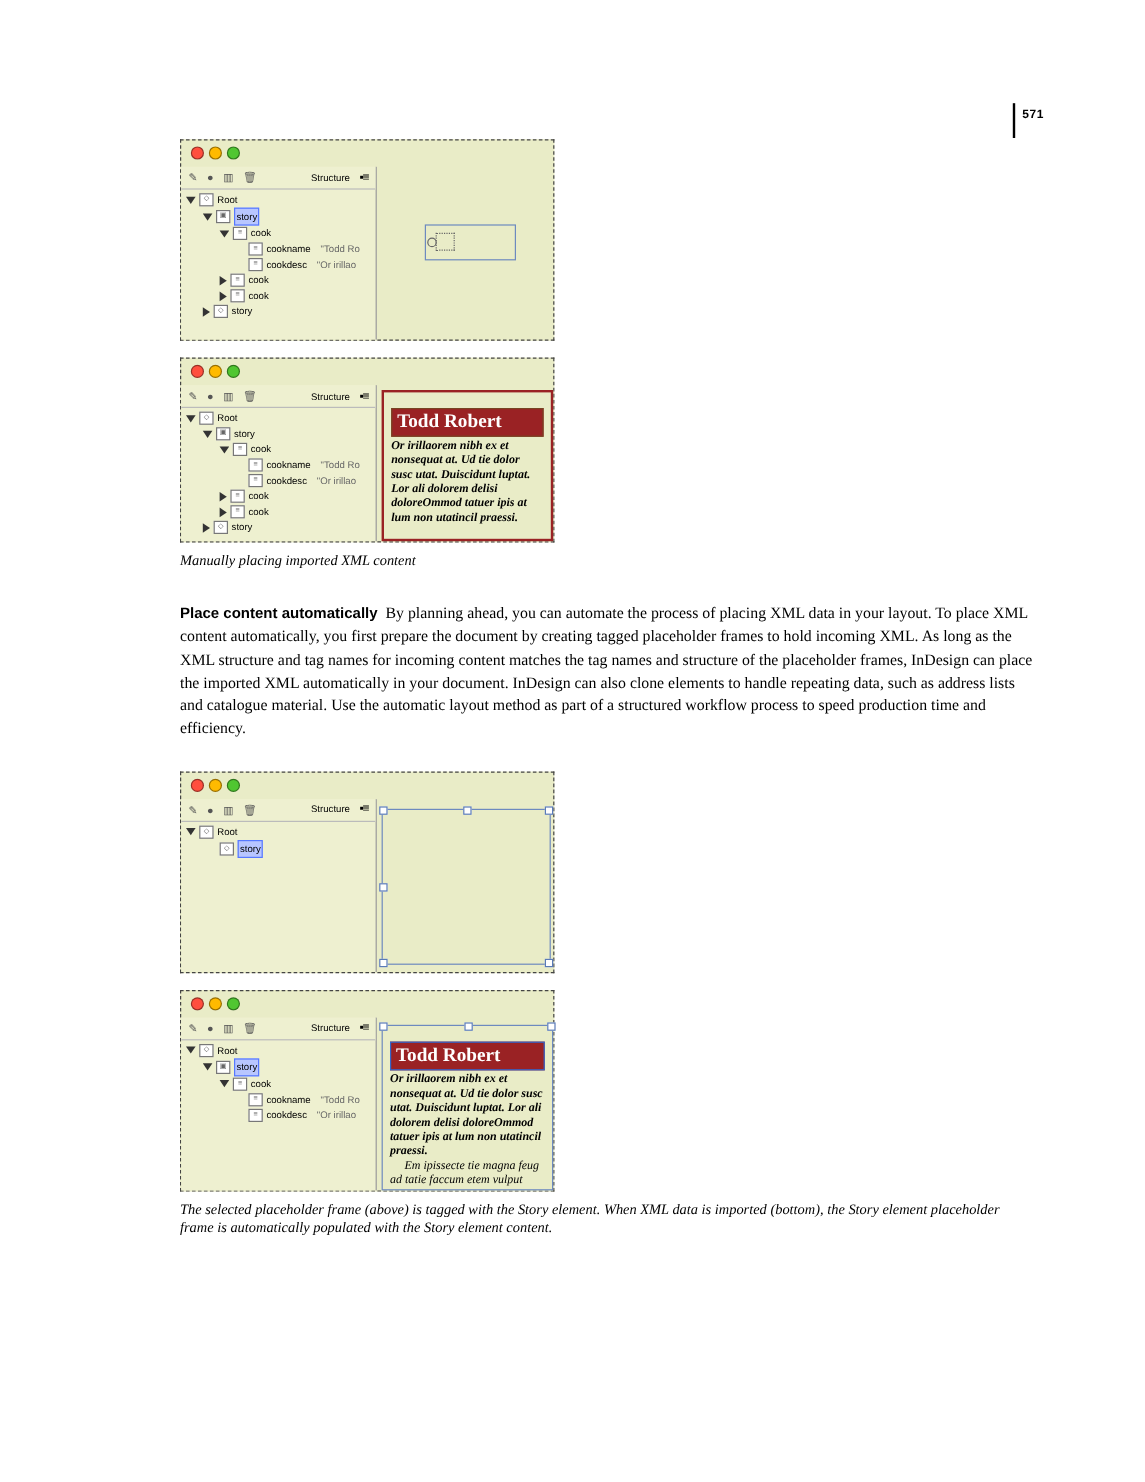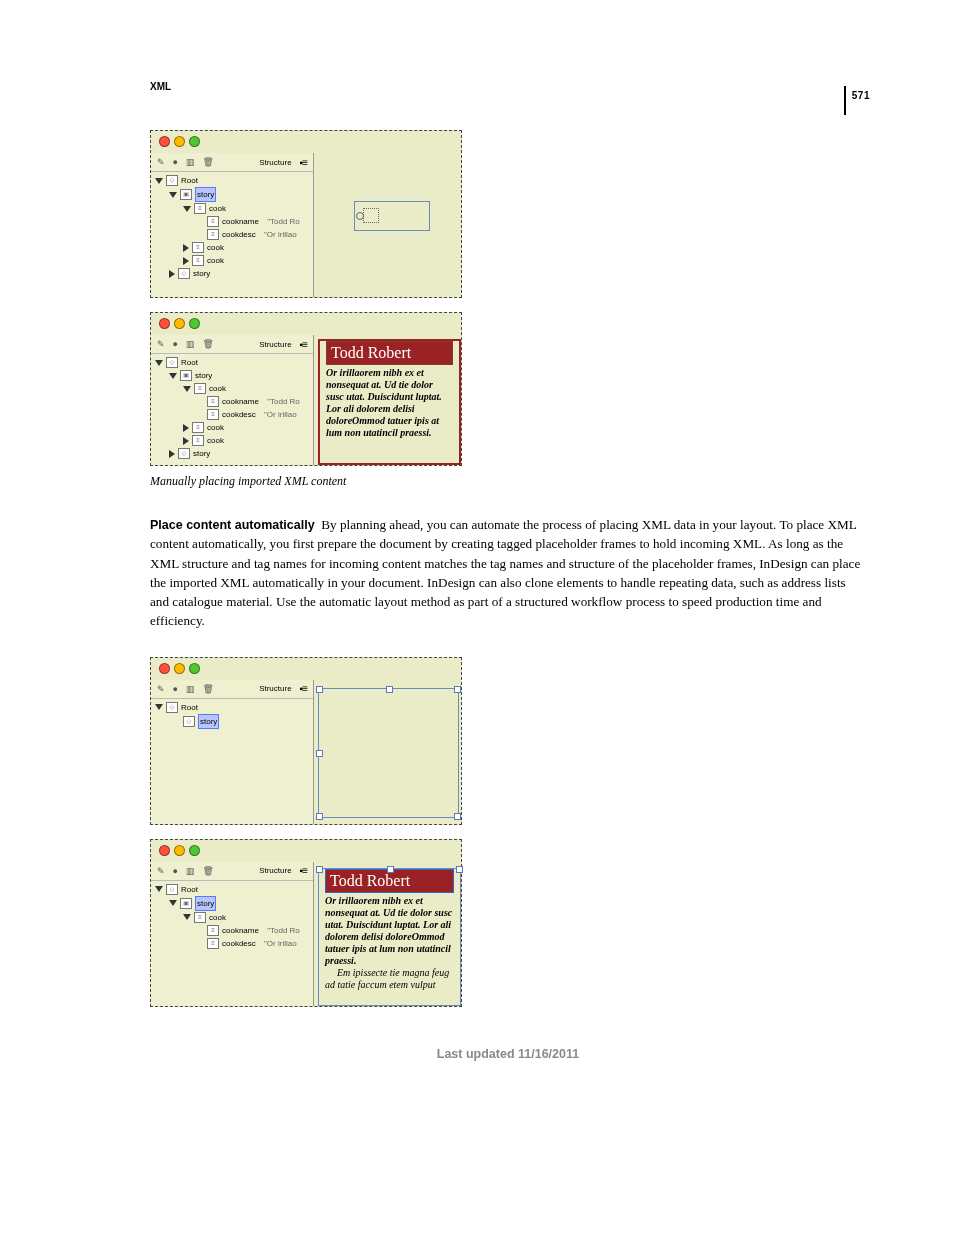--- a/index.html
+++ b/index.html
@@ -60,21 +60,21 @@
   .discR{display:inline-block;width:0;height:0;border-top:4px solid transparent;border-bottom:4px solid transparent;border-left:6px solid #333;}
   .icn{display:inline-block;width:10px;height:9px;border:1px solid #777;background:#fff;font-size:6px;text-align:center;line-height:9px;color:#666;}
   .snip{color:#666;}
   .hl{background:#b8c6ff;border:1px solid #5779ff;padding:0 1px;}
   .canvas-pane{flex:1; position:relative;}
   .placeholder-frame{ position:absolute; left:12px; top:6px; right:4px; height:32px; border:1px solid #6d8abf; background:#e9ecc7;}
   .placeholder-frame.tall{height:auto; bottom:4px;}
   .loaded-cursor{position:absolute; left:56px; top:9px; width:14px; height:13px; border:1px dotted #666;}
   .loaded-cursor::before{content:""; position:absolute; left:-8px; top:3px; width:6px;height:6px;border:1px solid #666;border-radius:50%;}
   .arrow-svg{position:absolute; left:60px; top:12px; pointer-events:none;}
-  .sample-head{ margin:0 6px 0; padding:2px 4px; background:#9a2224; color:#fff; font-family:Georgia, serif; font-size:16px; font-weight:400; border:1px solid #742;}
+  .sample-head{ margin:13px 6px 0; padding:2px 4px; background:#9a2224; color:#fff; font-family:Georgia, serif; font-size:16px; font-weight:700; border:1px solid #742;}
   .sample-head.blue{ border-color:#36c;}
   .sample-body{ margin:2px 6px; font-family:Georgia,serif; font-size:10px; line-height:1.2; font-weight:700;font-style:italic; }
   .sample-body .more{font-weight:400; padding-left:12px;}
   .caption{ font-style: italic; font-size: 12px; margin: 2px 0 26px; }
   .body-para{ font-size:13.2px; line-height:1.46; margin:0 0 26px; }
   .body-para .lead{ font-family:"Myriad Pro", Arial, sans-serif; font-weight:700; font-style:normal; font-size:12.5px; }
   .handle{position:absolute;width:5px;height:5px;background:#fff;border:1px solid #5a7bb7;}
   .figure + .caption { margin-top: -6px; }
   .footer{ text-align:center; font-family:"Myriad Pro", Arial, sans-serif; color:#8a8a8a; font-weight:600; font-size:12.5px; margin-top:40px;}
   .glyph{font-size:9px;color:#555}
@@ -83,21 +83,20 @@
 </head>
 <body>
 
 <div class="page">
 
   <div class="page-number-area">
     <div class="page-number">571</div>
   </div>
 
   <div class="running-head">
-    <div class="line2">XML</div>
   </div>
 
   <div style="width:312px;">
 
     <div class="figure">
       <div class="mac-dots">
         <span class="dot red"></span>
         <span class="dot amber"></span>
         <span class="dot green"></span>
       </div>
@@ -320,16 +319,16 @@
             <div class="sample-body">
               <span>Or irillaorem nibh ex et nonsequat at. Ud tie dolor susc utat. Duiscidunt luptat. Lor ali dolorem delisi doloreOmmod tatuer ipis at lum non utatincil praessi.</span><br>
               <span class="more">Em ipissecte tie magna feug</span><br>
               <span class="more" style="padding-left:0">ad tatie faccum etem vulput</span>
             </div>
           </div>
         </div>
       </div>
     </div>
 
+    <div class="caption" style="width:700px">The selected placeholder frame (above) is tagged with the Story element. When XML data is imported (bottom), the Story element placeholder frame is automatically populated with the Story element content.</div>
   </div>
 
-  <div class="footer">Last updated 11/16/2011</div>
 </div>
 
 </body></html>

